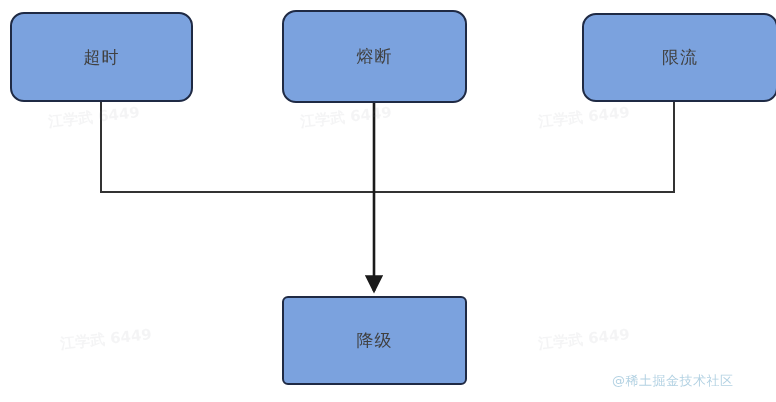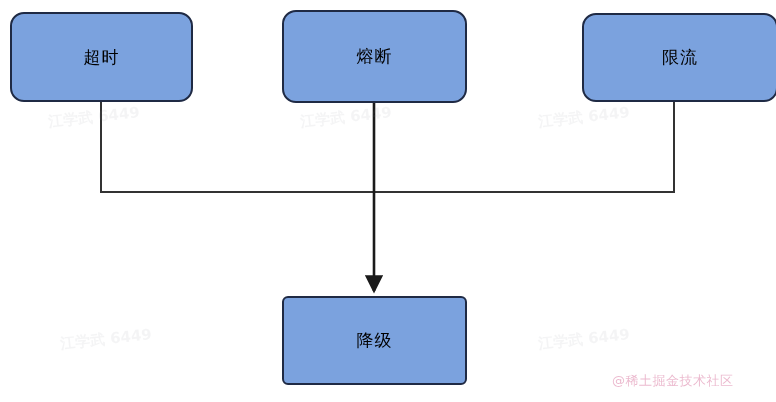--- a/index.html
+++ b/index.html
@@ -31,21 +31,21 @@
     border: 2px solid #1f2a44;
     border-radius: 14px;
     display: flex;
     align-items: center;
     justify-content: center;
     z-index: 3;
   }
   .node-label {
     font-family: "DejaVu Sans", "Liberation Sans", sans-serif;
     font-size: 17px;
-    color: #000000;
+    color: #404040;
     letter-spacing: 1px;
     line-height: 1;
     user-select: none;
   }
   .watermark {
     position: absolute;
     font-family: "DejaVu Sans", "Liberation Sans", sans-serif;
     color: #8a8f98;
     white-space: nowrap;
     user-select: none;
@@ -54,21 +54,21 @@
   }
   .wm-light {
     font-size: 15px;
     opacity: 0.085;
     transform: rotate(-6deg);
     font-weight: 600;
   }
   .wm-brand {
     font-size: 13px;
     opacity: 0.30;
-    color: #be185d;
+    color: #0369a1;
     letter-spacing: 0.5px;
     z-index: 4;
   }
 </style>
 </head>
 <body>
 
 <div id="canvas">
 
   <div class="watermark wm-light" style="left:48px;  top:108px;">江学武 6449</div>

